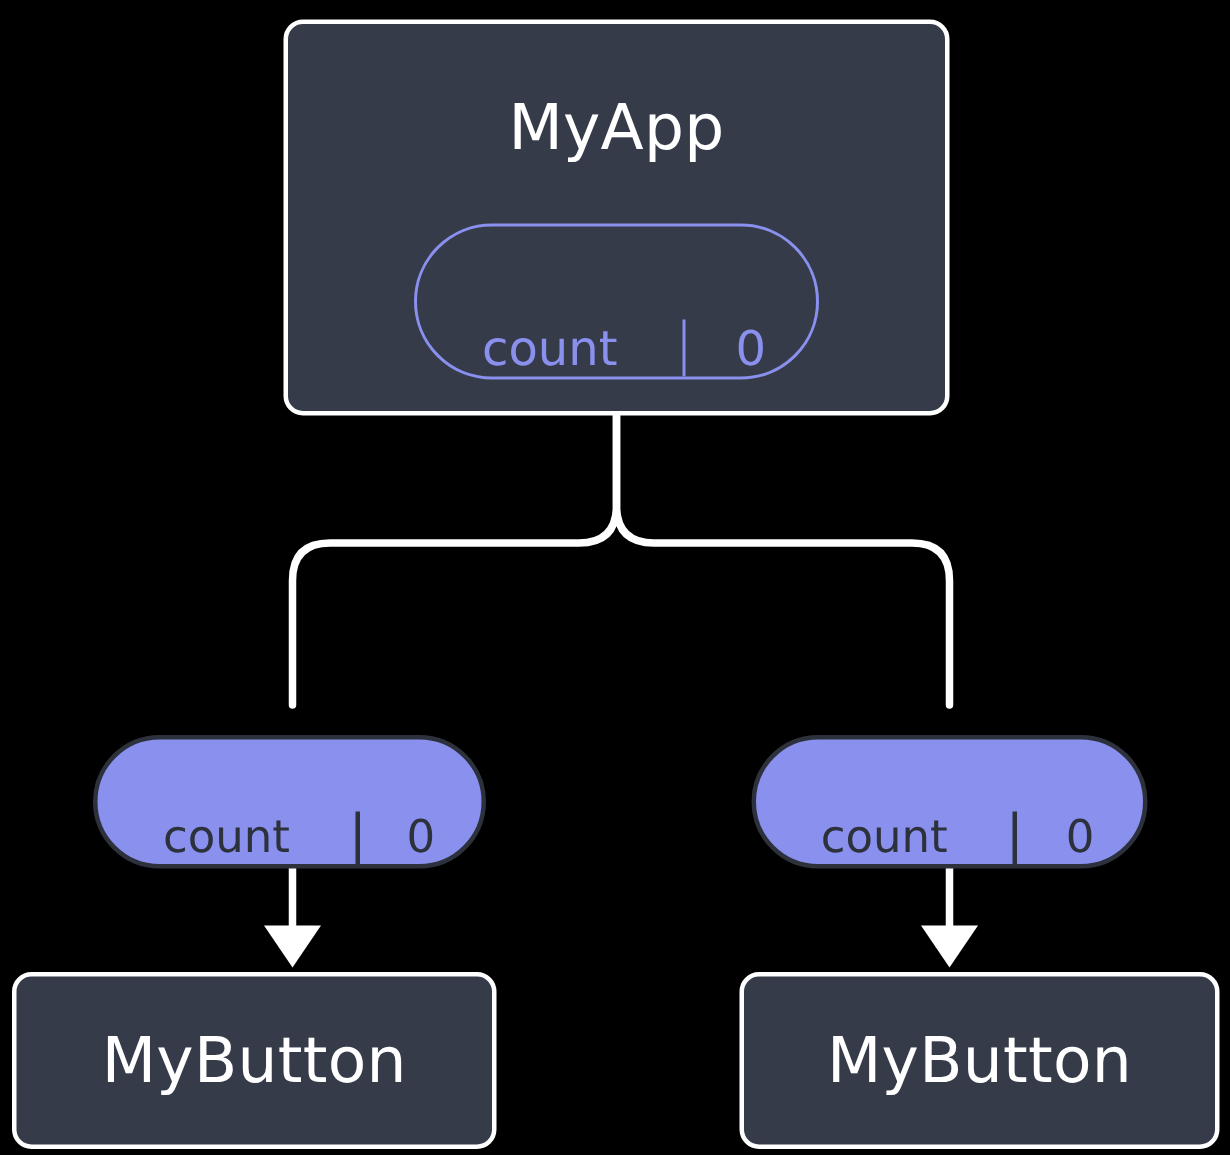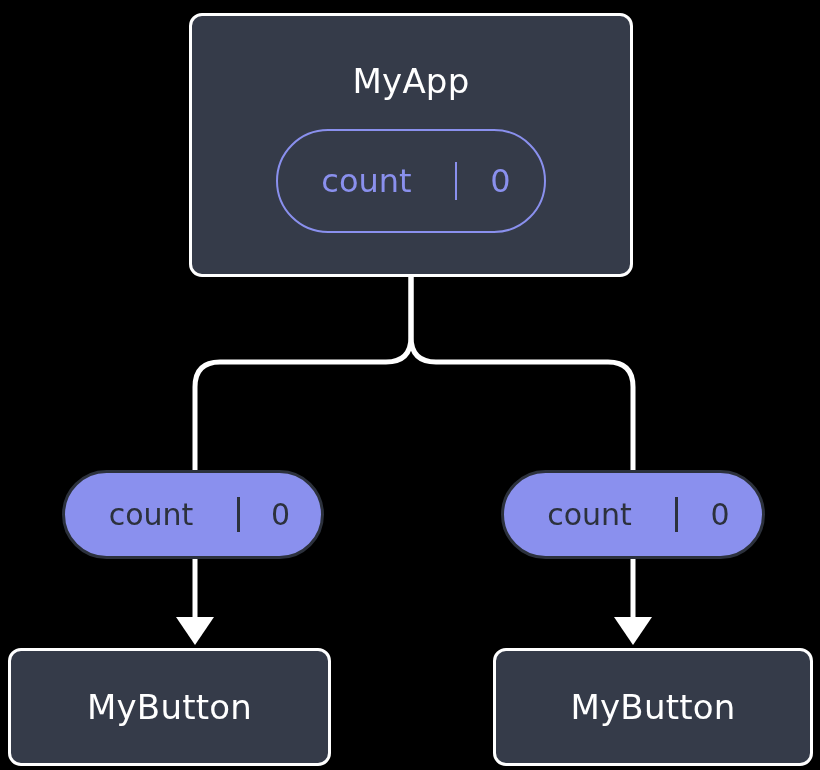--- a/index.html
+++ b/index.html
@@ -32,21 +32,21 @@
     box-sizing: border-box;
     background: #353b49;
     border: 3px solid #ffffff;
     border-radius: 13px;
     display: flex;
     flex-direction: column;
     align-items: center;
   }
   .comp-title {
     color: #ffffff;
-    font-size: 34px;
+    font-size: 42px;
     font-weight: 400;
     letter-spacing: 0.2px;
     line-height: 1;
     white-space: nowrap;
   }
 
   #app-box {
     left: 189px;
     top: 13px;
     width: 444px;
@@ -67,23 +67,24 @@
     width: 320px;
     height: 118px;
     justify-content: center;
   }
 
   
   .pill {
     position: absolute;
     box-sizing: border-box;
     display: flex;
-    align-items: center;
+    align-items: flex-end;
     border-radius: 999px;
     overflow: hidden;
+    margin-top: 20px;
   }
   .pill .cell {
     display: flex;
     align-items: center;
     justify-content: center;
     box-sizing: border-box;
     white-space: nowrap;
   }
   .pill .cell-key {
     flex: 0 0 auto;

